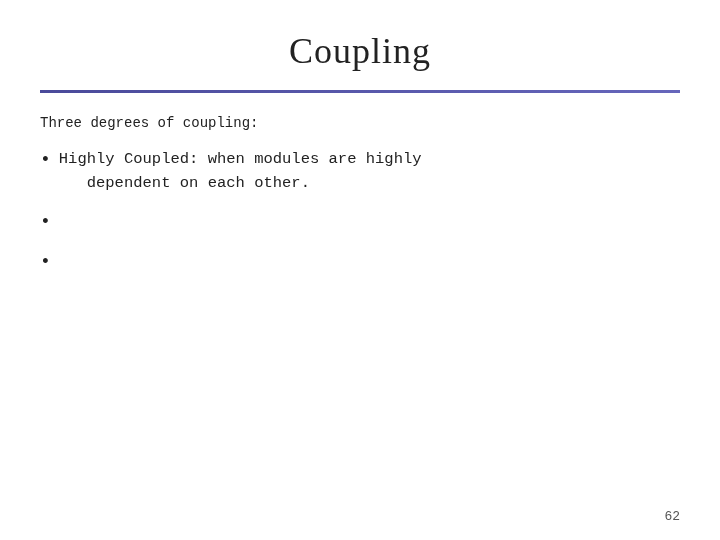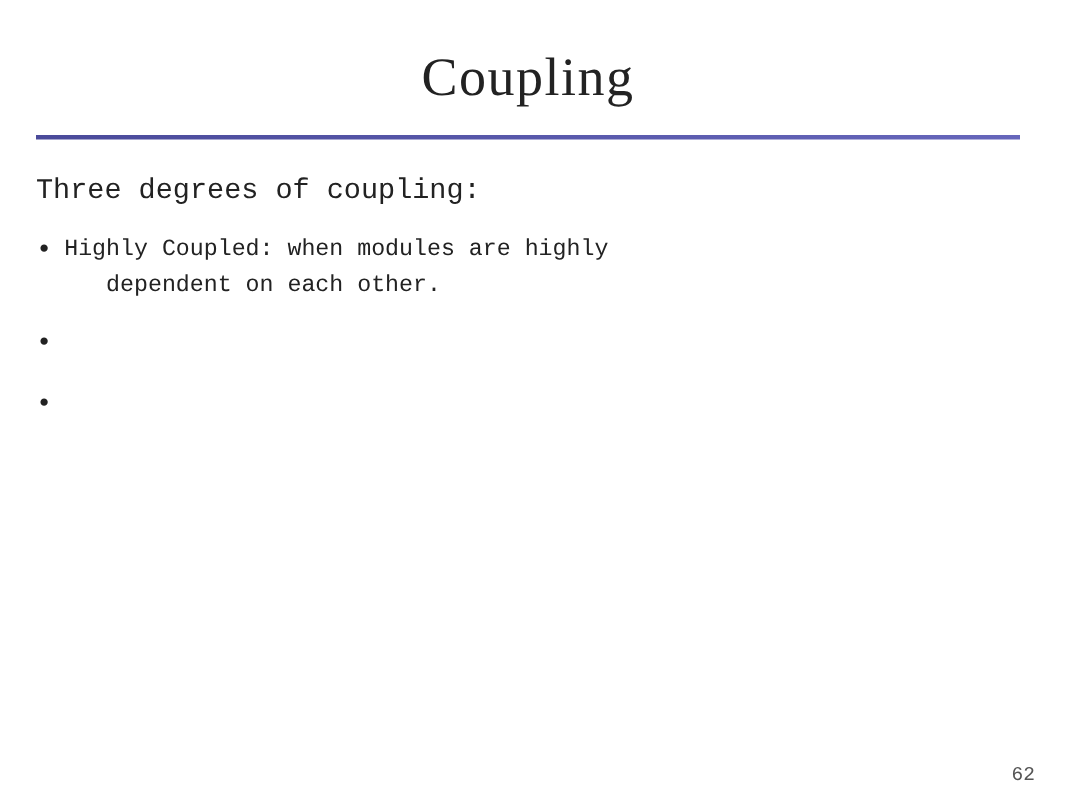--- a/index.html
+++ b/index.html
@@ -14,21 +14,21 @@
       background: #ffffff;
       font-family: 'Courier New', Courier, monospace;
       overflow: hidden;
       position: relative;
     }
 
     .slide-container {
       width: 720px;
       height: 540px;
       background: #ffffff;
-      padding: 30px 40px 20px 24px;
+      padding: 30px 40px 20px 40px;
       position: relative;
     }
 
     .slide-title {
       text-align: center;
       font-size: 36px;
       font-family: Georgia, 'Times New Roman', serif;
       font-weight: normal;
       color: #222222;
       margin-bottom: 18px;
@@ -44,21 +44,21 @@
 
     .slide-content {
       font-family: 'Courier New', Courier, monospace;
       font-size: 15.5px;
       color: #222222;
       line-height: 1.55;
     }
 
     .intro-text {
       margin-bottom: 12px;
-      font-size: 19px;
+      font-size: 14px;
     }
 
     .bullet-list {
       list-style: none;
       padding: 0;
     }
 
     .bullet-item {
       display: flex;
       align-items: flex-start;
@@ -73,21 +73,21 @@
       margin-top: 1px;
     }
 
     .bullet-text {
       line-height: 1.55;
     }
 
     .page-number {
       position: absolute;
       bottom: 16px;
-      right: 30px;
+      right: 40px;
       font-family: 'Courier New', Courier, monospace;
       font-size: 13px;
       color: #555555;
     }
   </style>
 </head>
 <body>
 
 <div class="slide-container">
 

